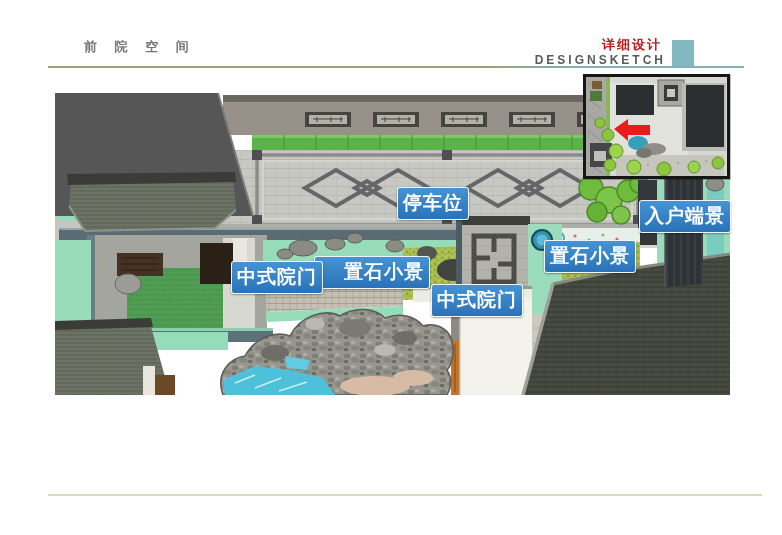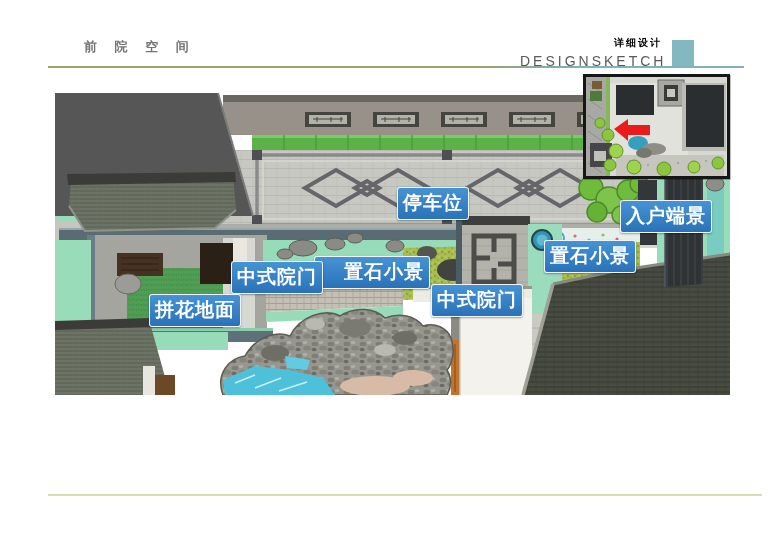--- a/index.html
+++ b/index.html
@@ -2,23 +2,23 @@
 <html><head>
 <meta charset="utf-8">
 <style>
   html,body{margin:0;padding:0;background:#ffffff;width:782px;height:535px;overflow:hidden;
     font-family:"Liberation Sans","DejaVu Sans",sans-serif;}
   .page{position:relative;width:782px;height:535px;background:#ffffff;}
   
   .title-left{position:absolute;left:84px;top:38px;font-size:13px;font-weight:bold;
     color:#757575;letter-spacing:7px;}
   .title-right{position:absolute;left:520px;top:36px;width:142px;text-align:right;
-    font-size:10px;font-weight:bold;color:#000000;letter-spacing:2px;}
-  .subtitle-right{position:absolute;left:520px;top:53px;width:146px;text-align:left;
-    font-size:14px;font-weight:normal;color:#5a5a5a;letter-spacing:3px;}
+    font-size:13px;font-weight:bold;color:#b91c1c;letter-spacing:2px;}
+  .subtitle-right{position:absolute;left:520px;top:53px;width:146px;text-align:right;
+    font-size:12px;font-weight:bold;color:#5a5a5a;letter-spacing:3px;}
   .accent-square{position:absolute;left:672px;top:40px;width:22px;height:27px;background:#84b8c0;}
   .rule-top{position:absolute;left:48px;top:66px;width:696px;height:2px;
     background:linear-gradient(90deg,#98a46e 0%,#98a46e 62%,#7fb2ba 76%,#7fb2ba 100%);}
   .rule-bottom{position:absolute;left:48px;top:494px;width:714px;height:2px;background:#d9deb2;}
   
   .scene{position:absolute;left:55px;top:88px;width:675px;height:307px;}
   
   .inset{position:absolute;left:583px;top:74px;width:141px;height:99px;border:3px solid #161616;
     background:#d8d8d2;box-shadow:1px 1px 0 rgba(0,0,0,.25);}
   
@@ -331,20 +331,19 @@
         <circle cx="48" cy="90" r="7" fill="#9ed34c"></circle>
         <circle cx="78" cy="92" r="7" fill="#8cc63e"></circle>
         <circle cx="108" cy="90" r="6" fill="#9ed34c"></circle>
         <circle cx="132" cy="86" r="6" fill="#8cc63e"></circle>
       </g>
       <polygon points="28,52 42,42 42,48 64,48 64,58 42,58 42,64" fill="#e81c1c"></polygon>
     </svg>
   </div>
 
   <div class="tag" style="left:397px;top:187px;">停车位</div>
-  <div class="tag" style="left:620px;top:200px;">入户端景</div>
+  <div class="tag" style="left:639px;top:200px;">入户端景</div>
   <div class="tag" style="left:544px;top:240px;">置石小景</div>
   <div class="tag" style="left:314px;top:256px;padding-left:29px;">置石小景</div>
   <div class="tag" style="left:231px;top:261px;">中式院门</div>
-  <div class="tag" style="left:149px;top:294px;">拼花地面</div>
   <div class="tag" style="left:431px;top:284px;">中式院门</div>
 
 </div>
 
 </body></html>

